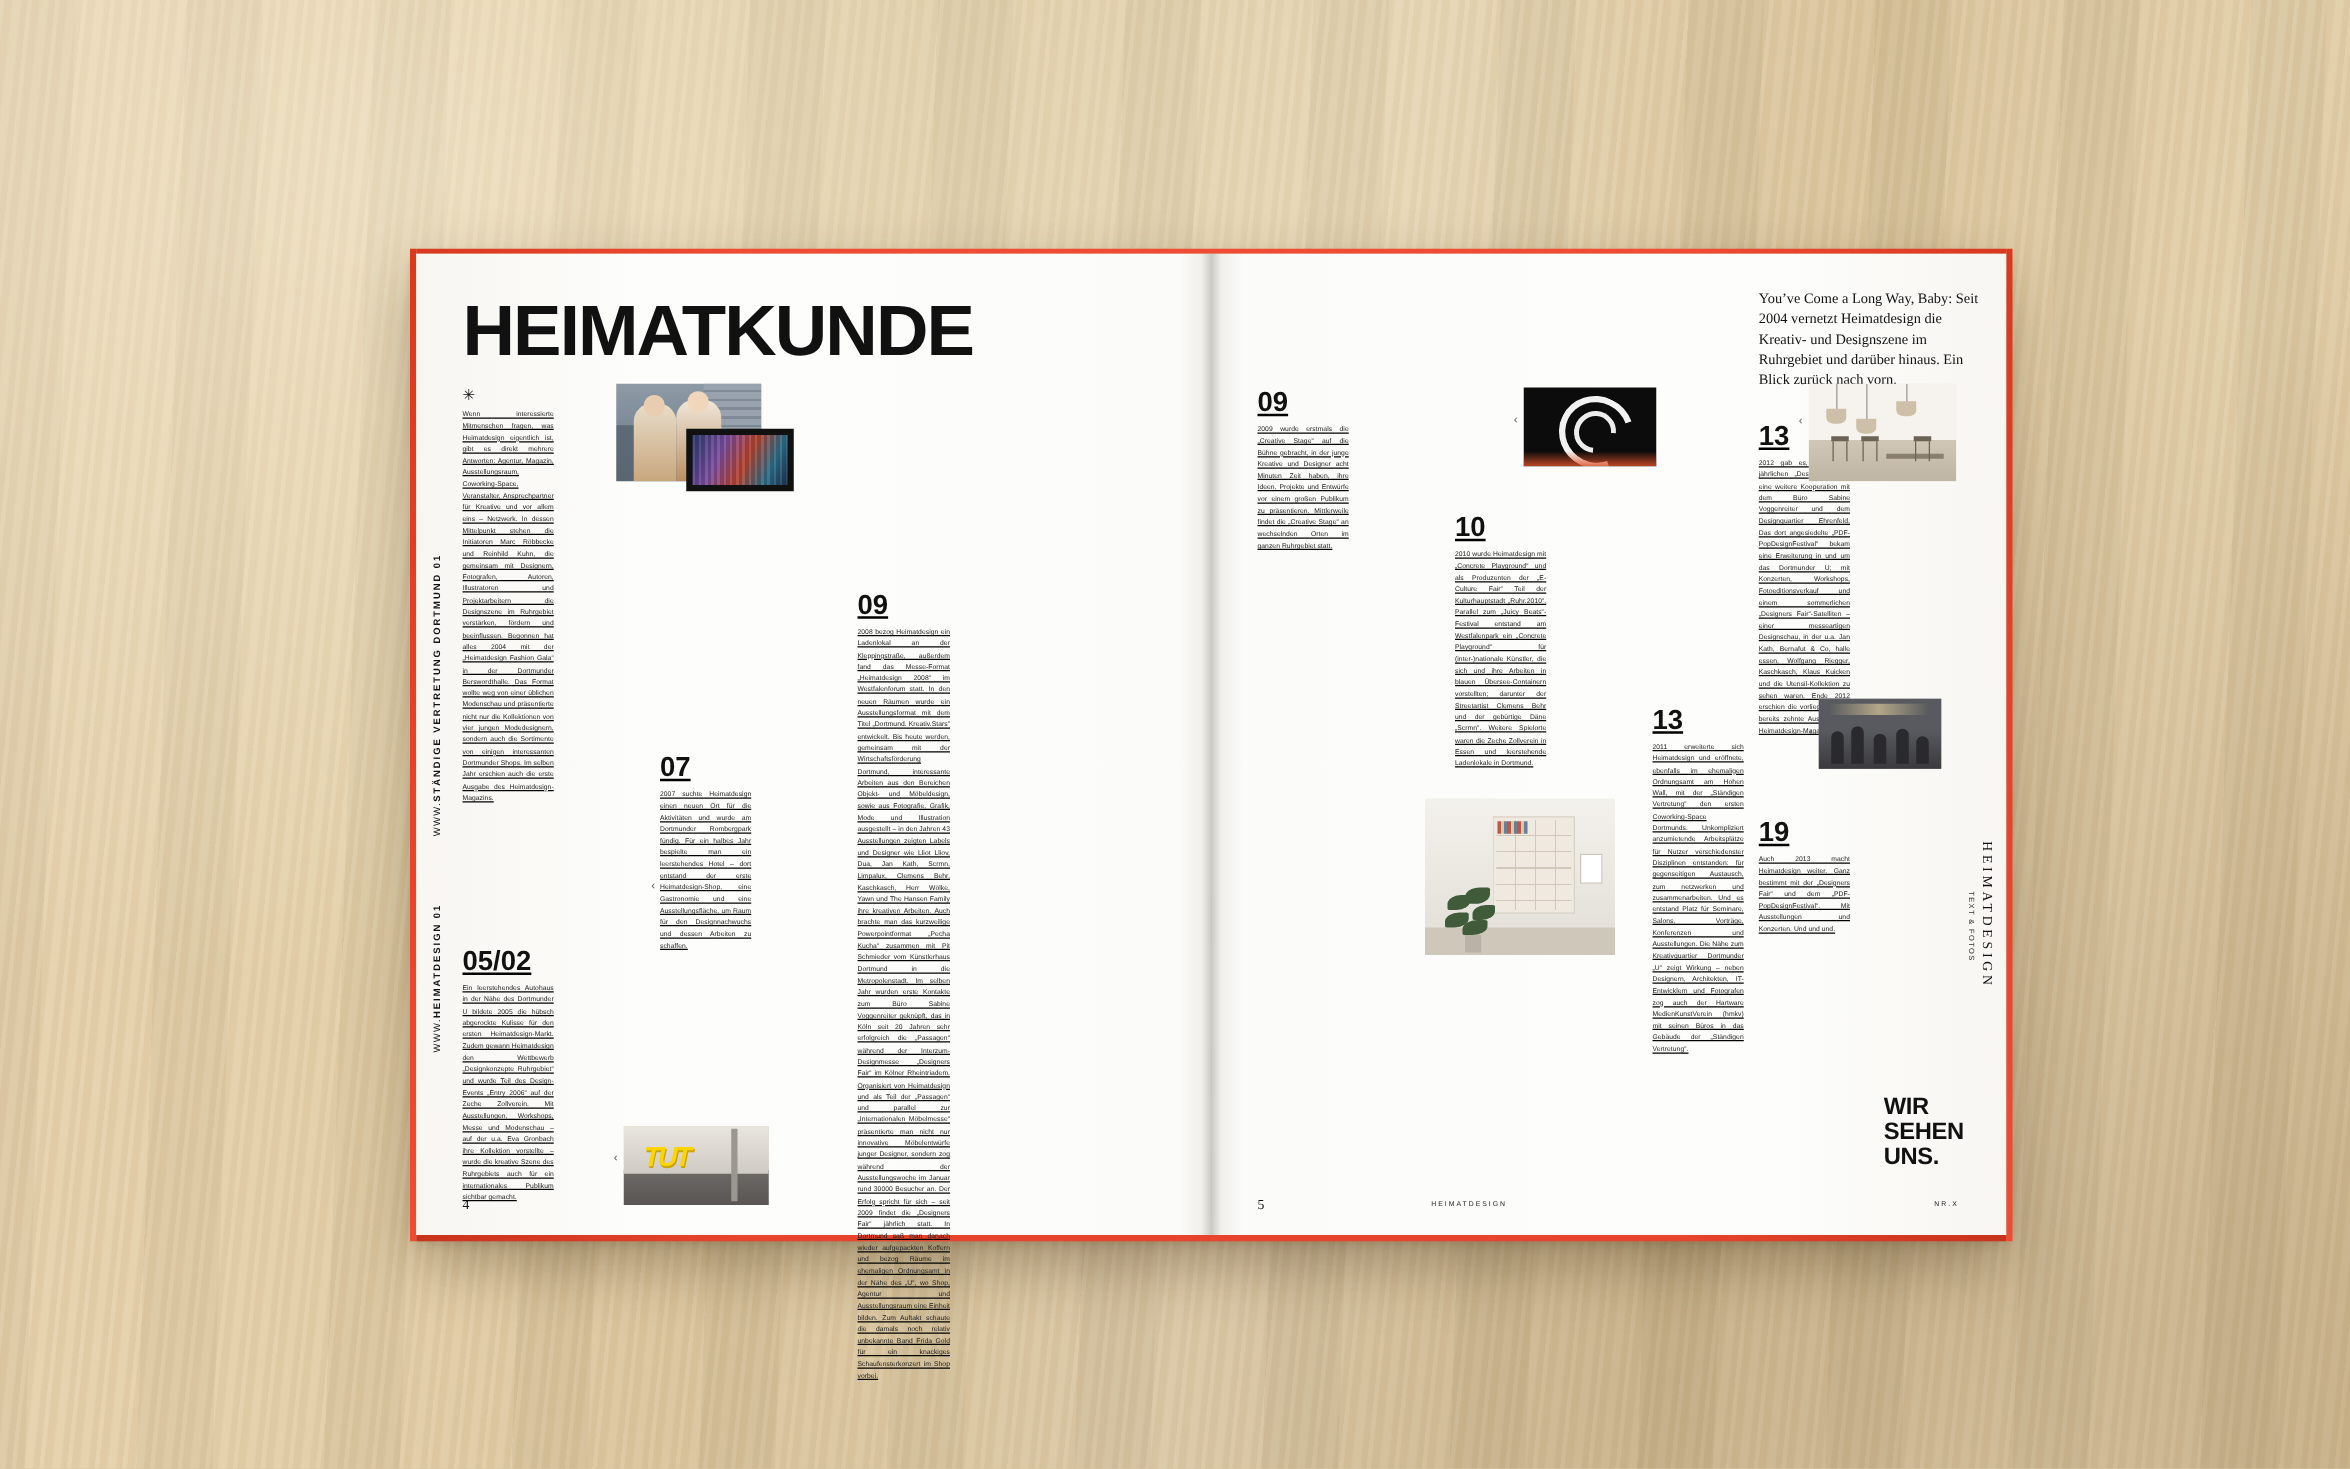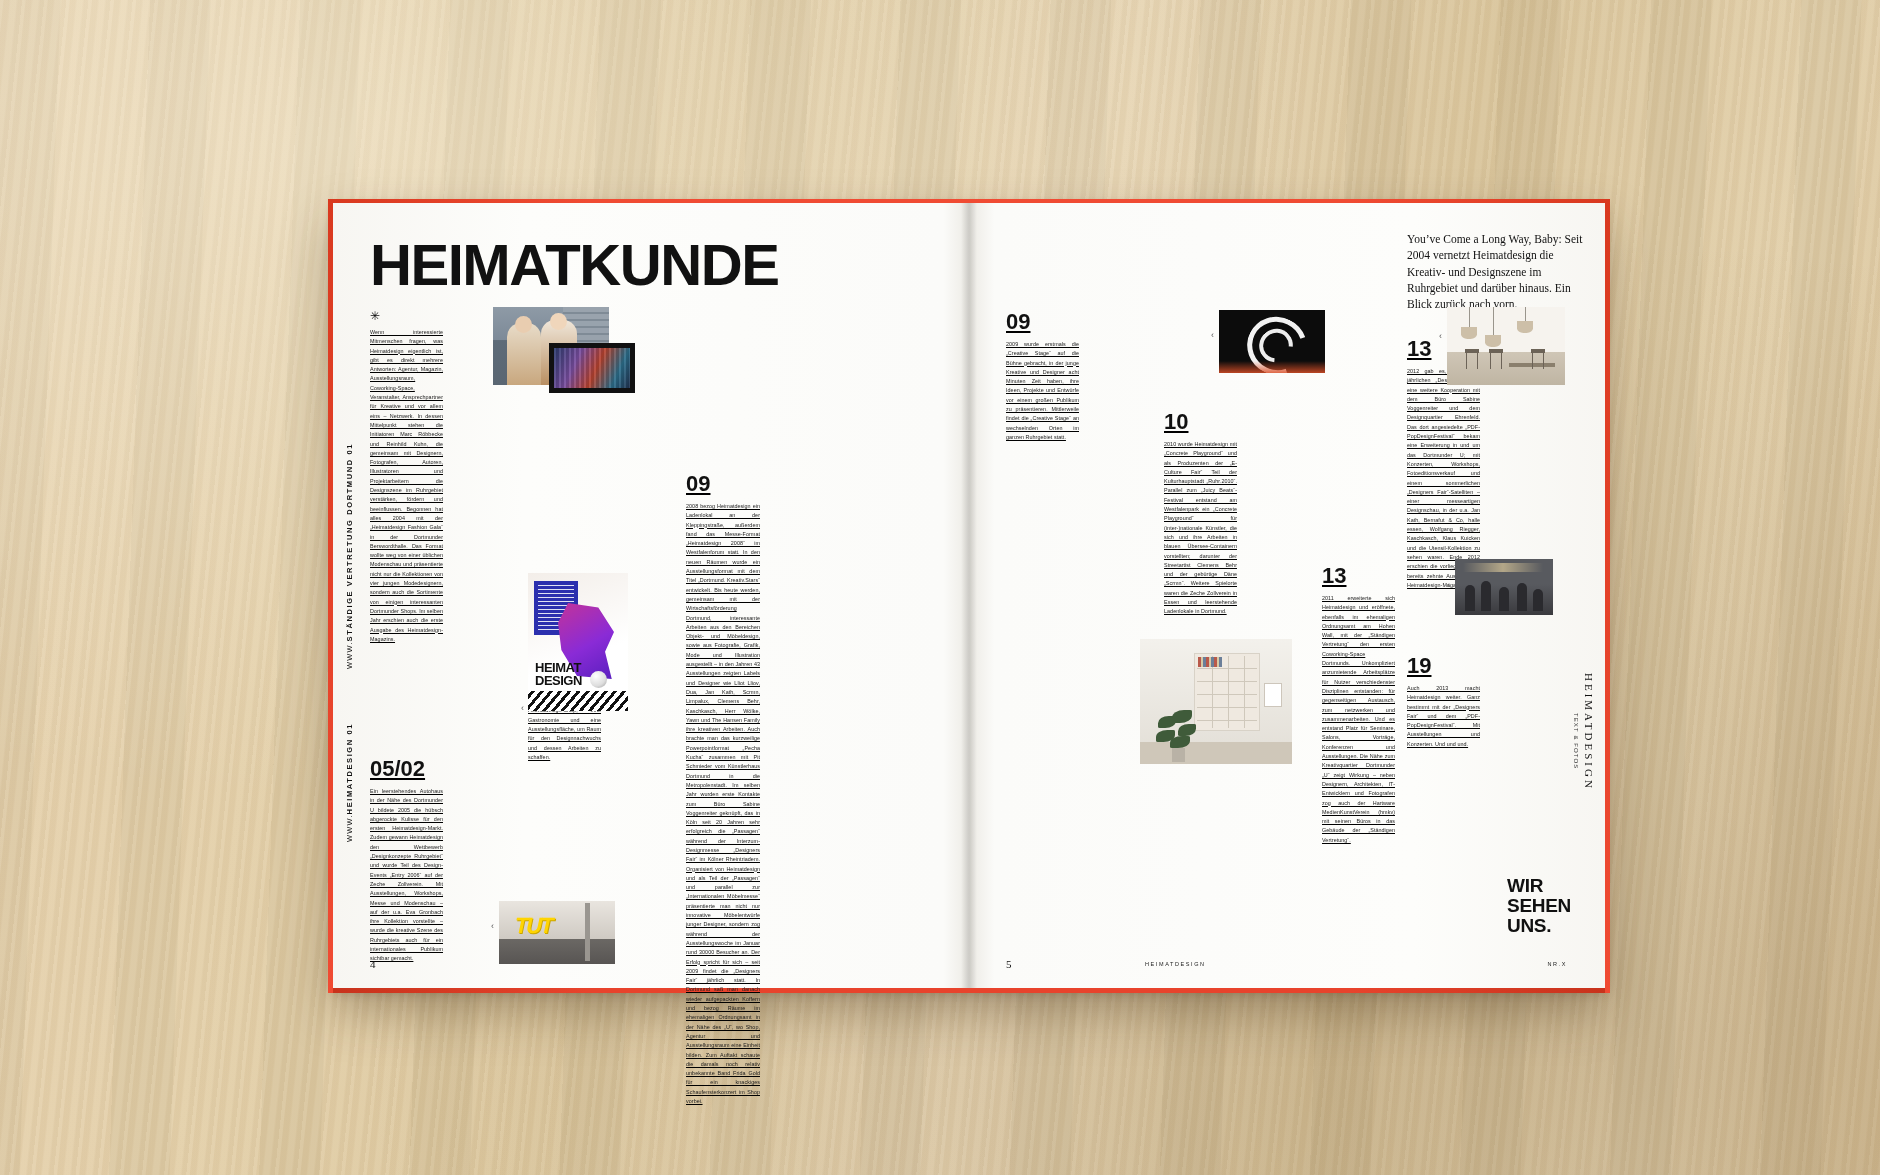--- a/index.html
+++ b/index.html
@@ -253,28 +253,20 @@
         <div class="p1"></div>
         <div class="p2"></div>
         <div class="h1"></div>
         <div class="h2"></div>
       </div>
 
       <div class="img img2">
         <div class="inner"></div>
       </div>
 
-      <div class="img img3">
-        <div class="bg"></div>
-        <div class="blue"></div>
-        <div class="fig"></div>
-        <div class="ball"></div>
-        <div class="txt">HEIMAT<br>DESIGN</div>
-        <div class="bars"></div>
-      </div>
       <div class="mark" style="left:188px;top:500px;">‹</div>
 
       <div class="img img4">
         <div class="wall"></div>
         <div class="tag">TUT</div>
         <div class="post"></div>
       </div>
       <div class="mark" style="left:158px;top:718px;">‹</div>
 
       <div class="pagenum" style="left:37px;">4</div>

